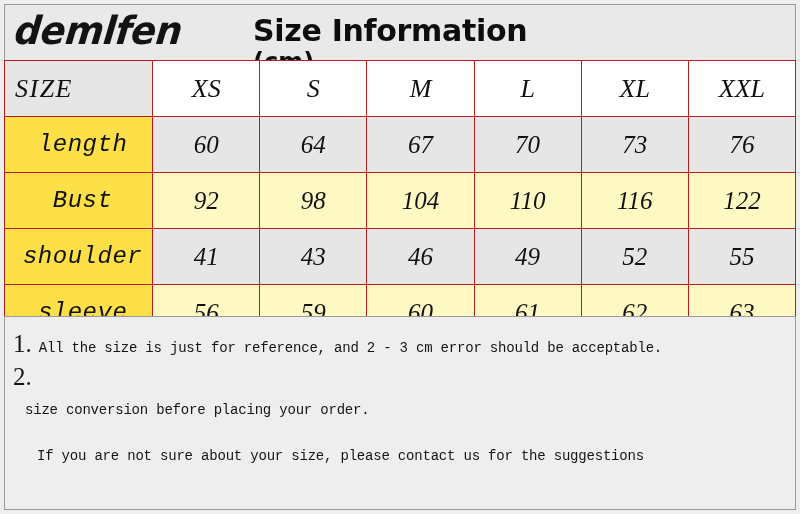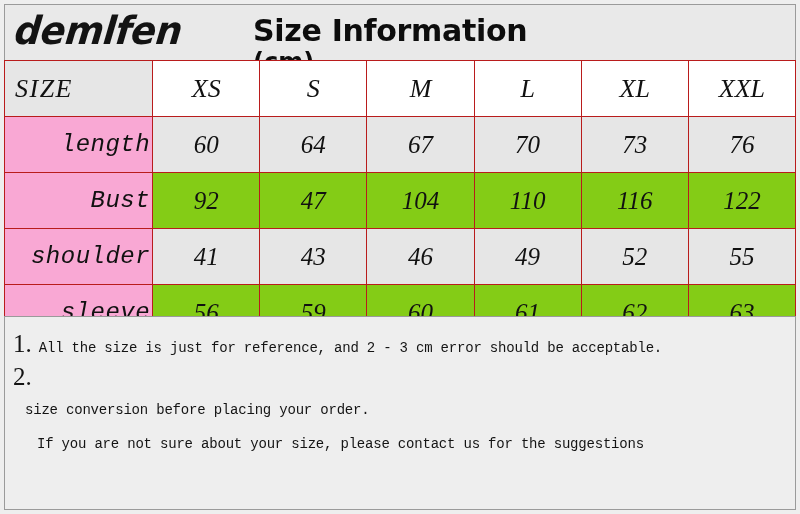--- a/index.html
+++ b/index.html
@@ -85,41 +85,41 @@
     height: 51px;
     text-align: center;
     vertical-align: middle;
     font-family: "Liberation Serif", "DejaVu Serif", serif;
     font-size: 25px;
     color: #111111;
     padding: 2px;
     font-style: italic;
   }
   .size-table td.rowlabel {
-    text-align: right;
+    text-align: center;
     padding-left: 10px;
-    background: #f9a8d4;
+    background: #fde047;
     font-size: 24px;
     font-family: "Liberation Mono", "DejaVu Sans Mono", monospace;
     letter-spacing: 0.5px;
   }
   .size-table td.hdr {
     background: #ffffff;
     font-size: 26px;
   }
   .size-table td.hdr-label {
     background: #e6e6e6;
     text-align: left;
     padding-left: 10px;
     font-family: "Liberation Serif", "DejaVu Serif", serif;
     letter-spacing: 1.5px;
     font-size: 26px;
   }
   tr.shaded td.val { background: #e6e6e6; }
-  tr.plain  td.val { background: #84cc16; }
+  tr.plain  td.val { background: #fef9c3; }
 
   .col-label { width: 148px; }
   .col-data  { width: 107px; }
 
   
   .notes {
     position: absolute;
     left: 4px;
     top: 316px;
     width: 792px;
@@ -148,21 +148,21 @@
     font-size: 25px;
     line-height: 1;
     margin-right: 7px;
     color: #141414;
   }
   .note-cont {
     margin-top: 14px;
     margin-left: 12px;
   }
   .note-final {
-    margin-top: 18px;
+    margin-top: 30px;
     margin-left: 24px;
   }
 </style>
 </head>
 <body>
 
 <div id="page">
 
   <div class="header-band">
     <div class="brand-logo">demlfen</div>
@@ -199,21 +199,21 @@
         <td class="val">64</td>
         <td class="val">67</td>
         <td class="val">70</td>
         <td class="val">73</td>
         <td class="val">76</td>
       </tr>
 
       <tr class="plain">
         <td class="rowlabel">Bust</td>
         <td class="val">92</td>
-        <td class="val">47</td>
+        <td class="val">98</td>
         <td class="val">104</td>
         <td class="val">110</td>
         <td class="val">116</td>
         <td class="val">122</td>
       </tr>
 
       <tr class="shaded">
         <td class="rowlabel">shoulder</td>
         <td class="val">41</td>
         <td class="val">43</td>

